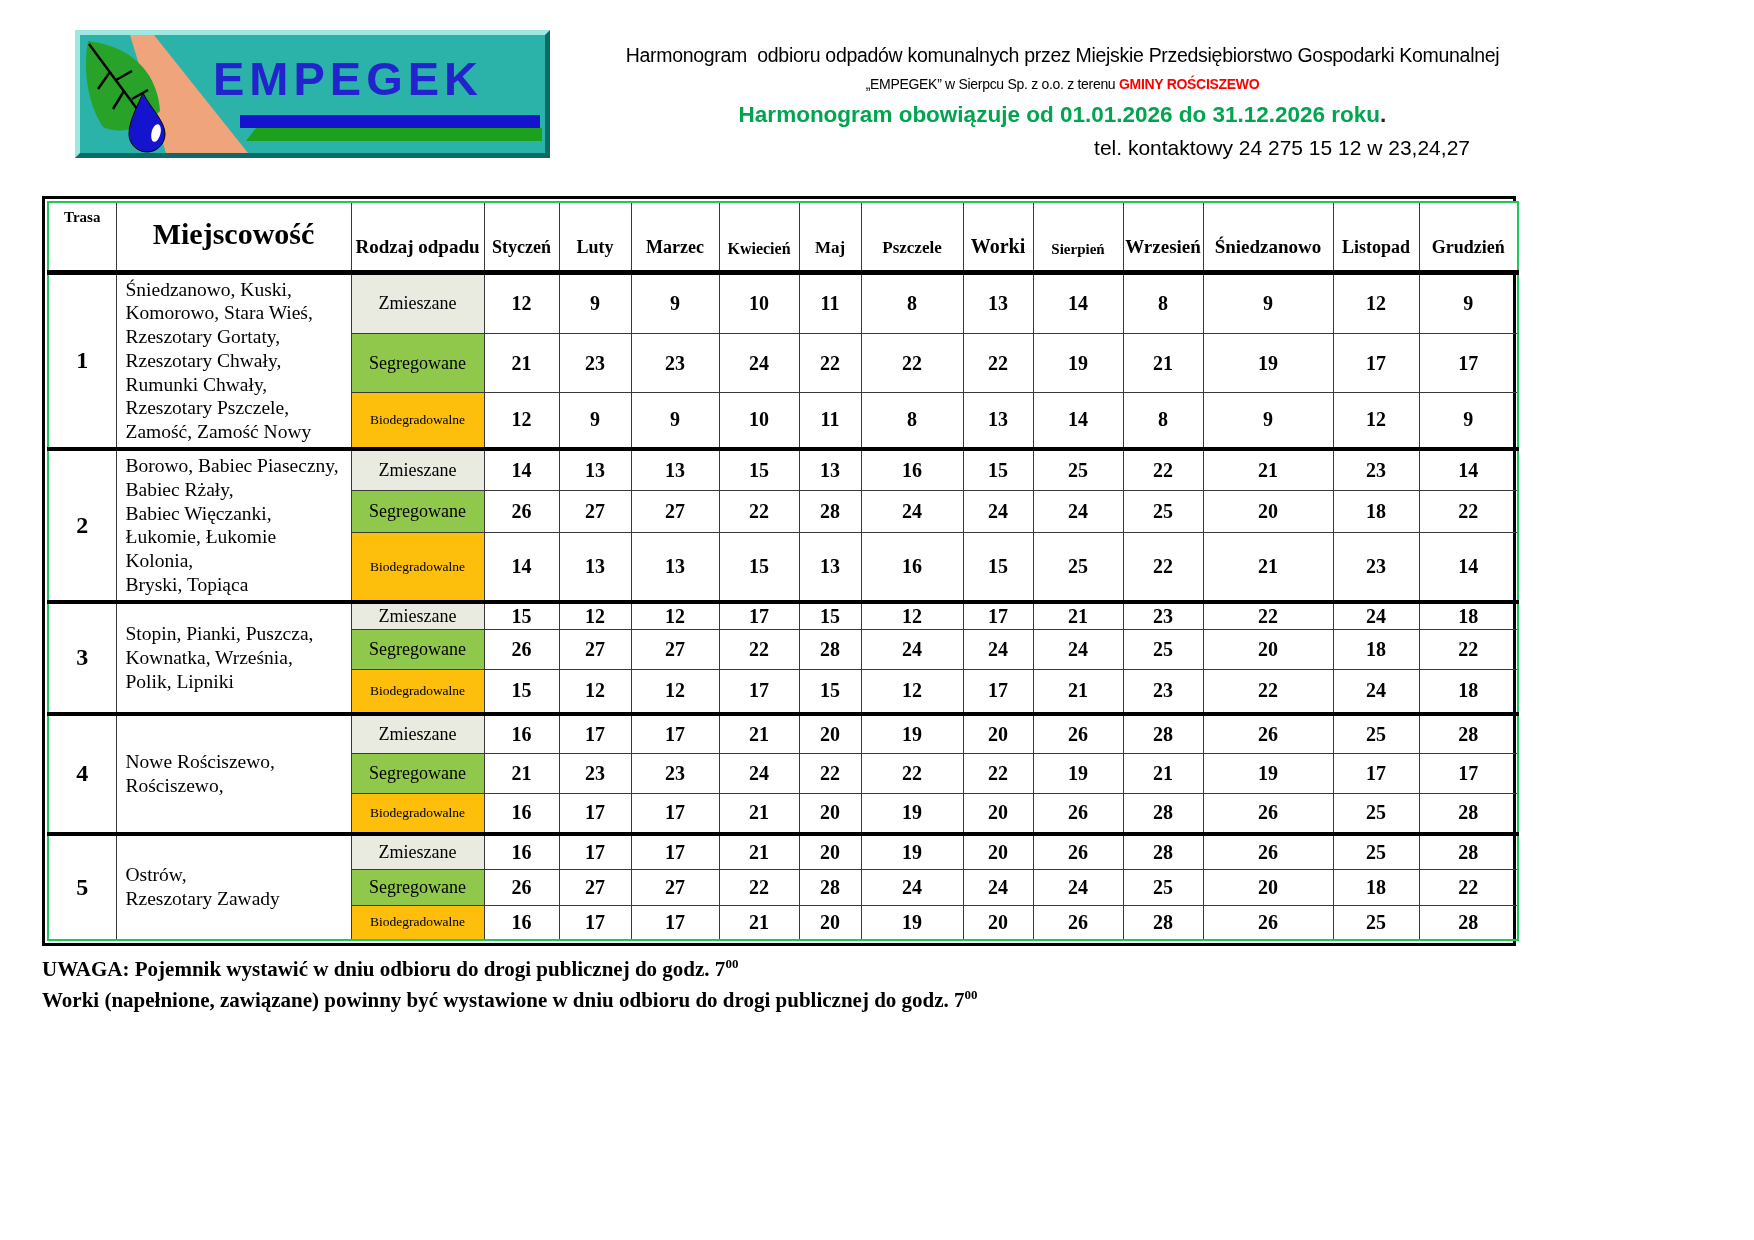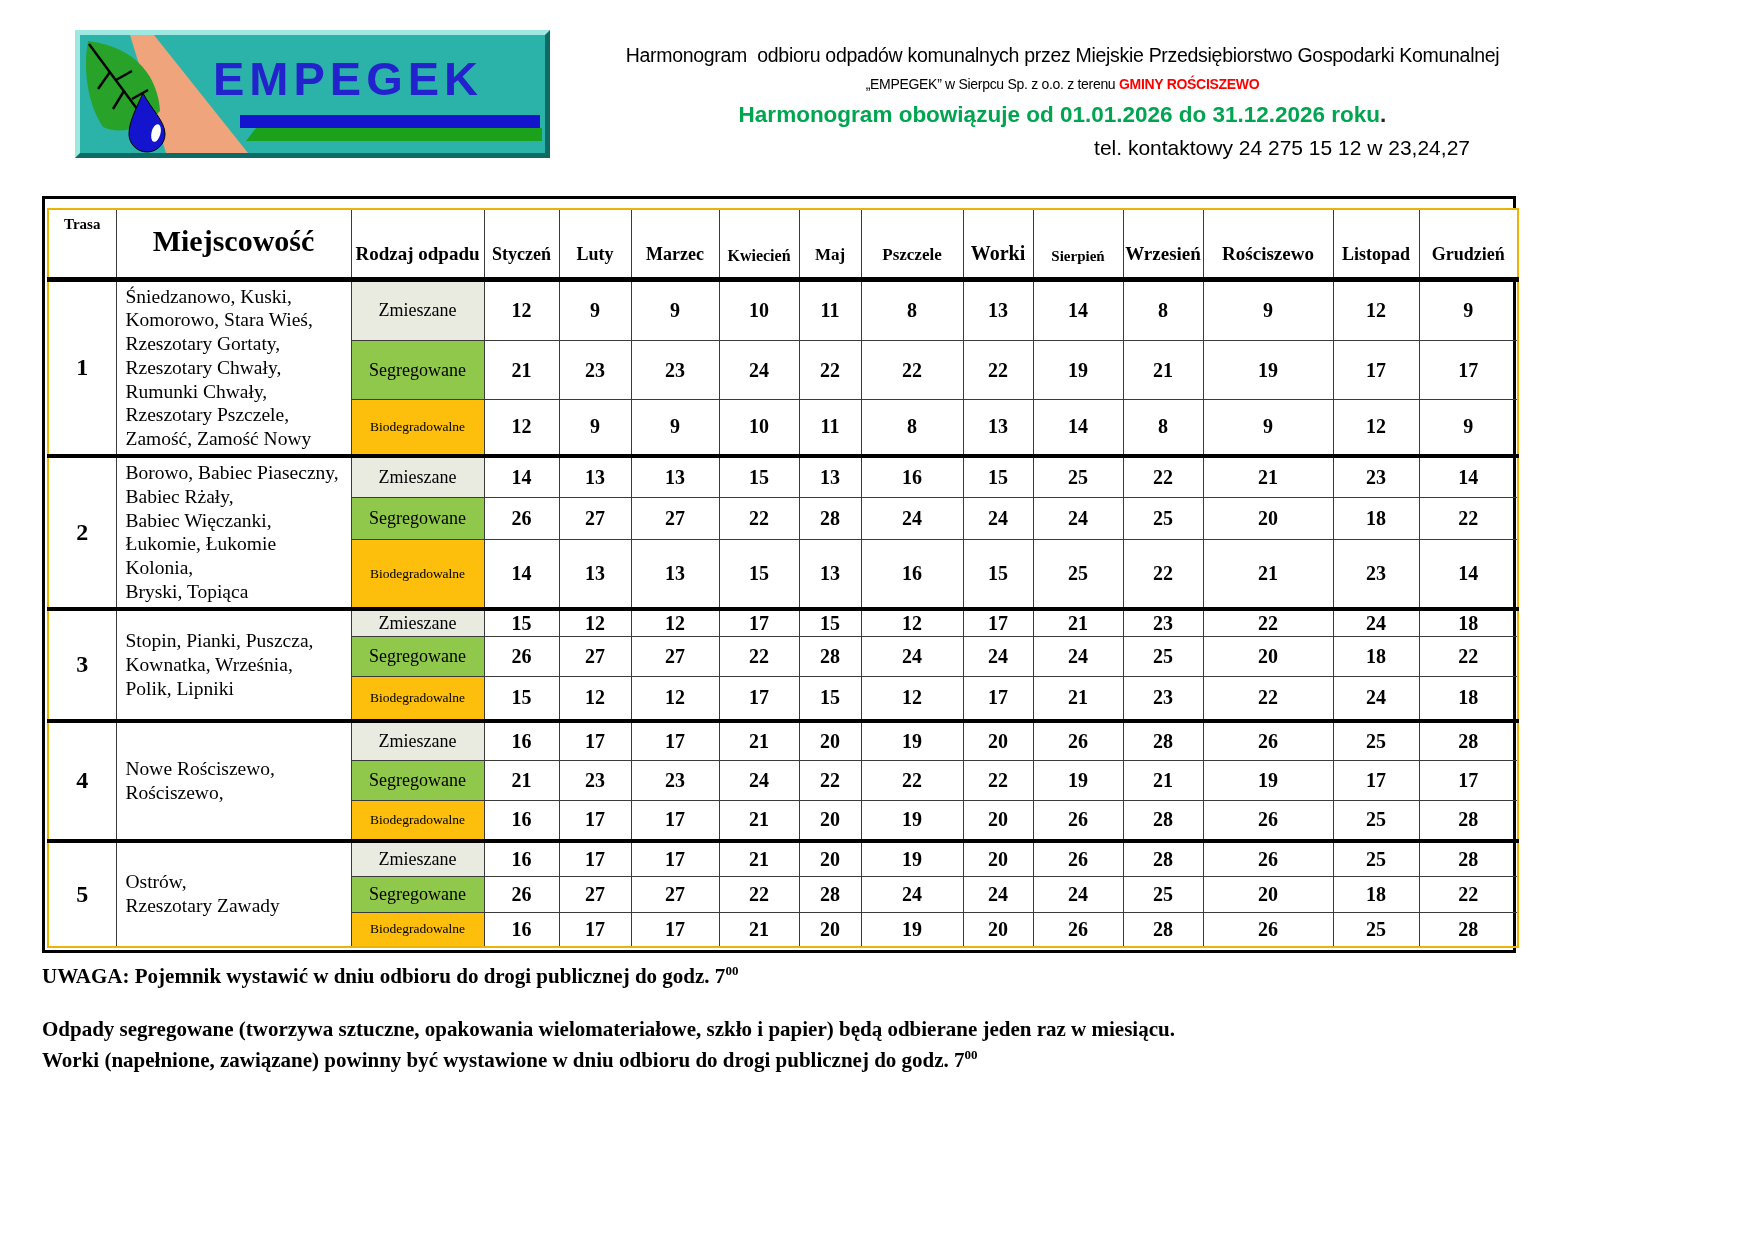--- a/index.html
+++ b/index.html
@@ -15,21 +15,21 @@
              font-family:"Liberation Sans",sans-serif;}
   .h1{font-size:19.5px;text-align:center;letter-spacing:-0.3px;white-space:pre-wrap;}
   .h2{font-size:14px;text-align:center;margin-top:9px;letter-spacing:-0.3px;}
   .red{color:#ff0000;font-weight:bold;}
   .h3{font-size:22.5px;font-weight:bold;color:#00a550;text-align:center;margin-top:10px;}
   .h3 .dot{color:#222;}
   .h4{font-size:21px;text-align:right;padding-right:100px;margin-top:8px;}
 
   
   .table-wrap{margin-left:42px;width:1464px;border:3px solid #000;padding:2px;background:#fff;}
-  table{border-collapse:collapse;table-layout:fixed;width:100%;border:2px solid #eab308;margin-top:7px;}
+  table{border-collapse:collapse;table-layout:fixed;width:100%;border:2px solid #22c55e;}
   th,td{border:1px solid #3a3a3a;overflow:hidden;}
   thead tr{height:70px;}
   thead th{font-weight:bold;vertical-align:bottom;padding-bottom:12px;border-bottom:5px solid #000;background:#fff;}
   th.hc0{vertical-align:top;padding-top:6px;padding-bottom:0;}
   th.hc1{vertical-align:middle;padding-bottom:6px;}
   tbody tr.sec-start td{border-top:4px solid #000;}
   td.trasa{font-size:24px;font-weight:bold;text-align:center;vertical-align:middle;}
   td.loc{font-size:19.5px;line-height:1.22;padding:3px 2px 3px 9px;white-space:pre-line;vertical-align:middle;}
   td.wt{text-align:center;vertical-align:middle;font-size:18px;padding:0 4px;}
   td.wt2{font-size:13.5px;}
@@ -99,21 +99,21 @@
           <th class="hc2" style="font-size: 19px;">Rodzaj odpadu</th>
           <th class="hc3" style="font-size: 18px;">Styczeń</th>
           <th class="hc4" style="font-size: 18px;">Luty</th>
           <th class="hc5" style="font-size: 18px;">Marzec</th>
           <th class="hc6" style="font-size: 16px;">Kwiecień</th>
           <th class="hc7" style="font-size: 17px;">Maj</th>
           <th class="hc8" style="font-size: 17px;">Pszczele</th>
           <th class="hc9" style="font-size: 20px;">Worki</th>
           <th class="hc10" style="font-size: 15px;">Sierpień</th>
           <th class="hc11" style="font-size: 19px;">Wrzesień</th>
-          <th class="hc12" style="font-size: 19px;">Rościszewo</th>
+          <th class="hc12" style="font-size: 19px;">Śniedzanowo</th>
           <th class="hc13" style="font-size: 18px;">Listopad</th>
           <th class="hc14" style="font-size: 18px;">Grudzień</th>
         </tr>
       </thead>
       <tbody>
         <tr class="sec-start" style="height: 58px;">
           <td rowspan="3" class="trasa">1</td>
           <td rowspan="3" class="loc">Śniedzanowo,  Kuski,
  Komorowo,  Stara Wieś,
 Rzeszotary  Gortaty,
@@ -360,15 +360,14 @@
           <td class="val">26</td>
           <td class="val">25</td>
           <td class="val">28</td>
         </tr>
       </tbody>
     </table>
 </div>
 
 <div class="notes">
   <div class="n1"><span>UWAGA: Pojemnik wystawić w dniu odbioru do drogi publicznej do godz. 7</span><sup>00</sup></div>
-  <div class="n2">Odpady segregowane (tworzywa sztuczne, opakowania wielomateriałowe, szkło i papier) będą odbierane jeden raz w miesiącu.</div>
   <div class="n3"><span>Worki (napełnione, zawiązane) powinny być wystawione w dniu odbioru do drogi publicznej do godz. 7</span><sup>00</sup></div>
 </div>
 
 </body></html>

